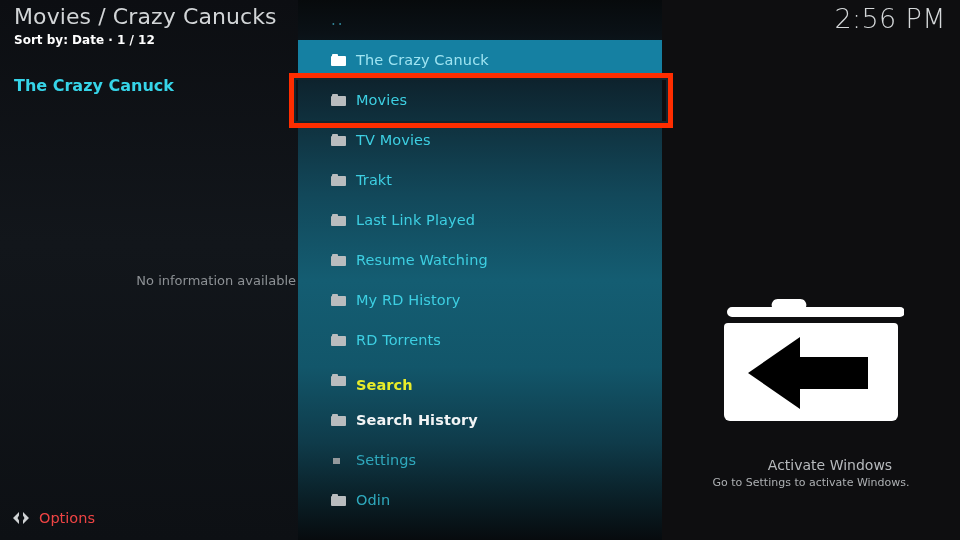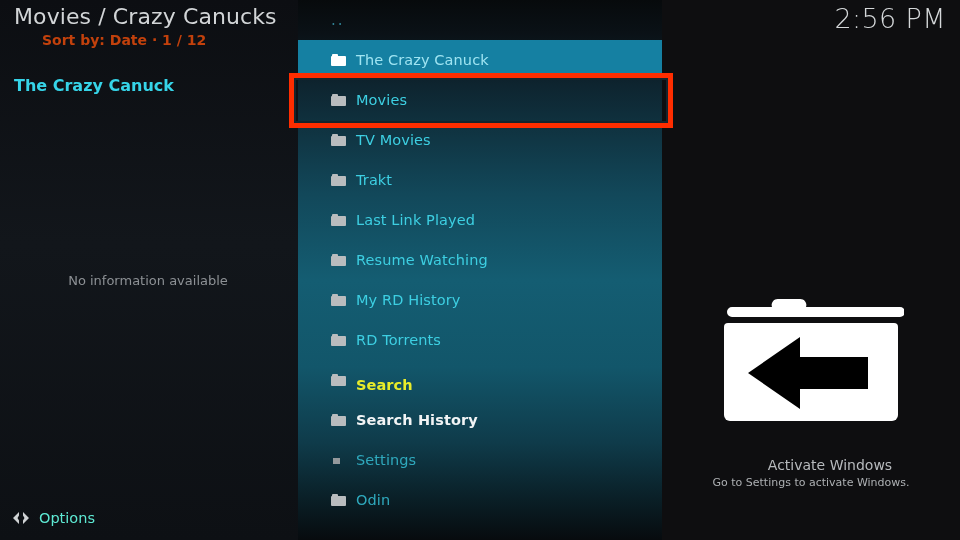--- a/index.html
+++ b/index.html
@@ -21,37 +21,37 @@
     background:#0e0e10;
   }
 
   
   .header{ position:absolute; left:14px; top:3px; }
   .header .title{
     font-size:22px; color:#d2d5d7; font-weight:400; letter-spacing:.1px;
     line-height:28px; white-space:nowrap;
   }
   .header .subtitle{
-    font-size:14px; color:#c2410c; font-weight:600; line-height:17px;
-    margin-top:1px; white-space:nowrap;margin-left:28px;
+    font-size:12px; color:#ffffff; font-weight:600; line-height:17px;
+    margin-top:1px; white-space:nowrap;
   }
   .clock{
     position:absolute; right:14px; top:2px;
     font-size:27px; color:#d5d8da; font-weight:300; letter-spacing:.4px;
     line-height:34px; white-space:nowrap;
   }
 
   
   .info-title{
     position:absolute; left:14px; top:75px; width:276px;
     font-size:16px; font-weight:700; color:#36d4e8; line-height:22px;
     white-space:nowrap;
   }
   .info-empty{
-    position:absolute; left:0; top:272px; width:296px; text-align:center;
+    position:absolute; left:0; top:272px; width:296px; text-align:right;
     font-size:13px; color:#8d9195; line-height:18px;
   }
 
   
   .list-panel{
     position:absolute; left:298px; top:0; width:364px; height:540px;
     background:linear-gradient(180deg,
       #070a0c 0%, #0a1116 6%, #0e2530 16%,
       #12485a 36%, #145d72 52%, #12566a 68%,
       #0f3b4a 82%, #0a2028 92%, #070b0e 100%);
@@ -130,21 +130,21 @@
 
   
   .options{
     position:absolute; left:12px; top:508px; display:flex; align-items:center;
   }
   .options .oicon{
     width:18px; height:18px; margin-right:9px; position:relative; flex:0 0 auto;
   }
   .options .oicon svg{ display:block; width:18px; height:18px; }
   .options .olabel{
-    font-size:14.5px; color:#5eead4; line-height:20px; white-space:nowrap;
+    font-size:14.5px; color:#ef4444; line-height:20px; white-space:nowrap;
   }
 </style>
 </head>
 <body>
 
 <div id="root">
 
   <div class="left-backdrop"></div>
   <div class="right-backdrop"></div>
 

